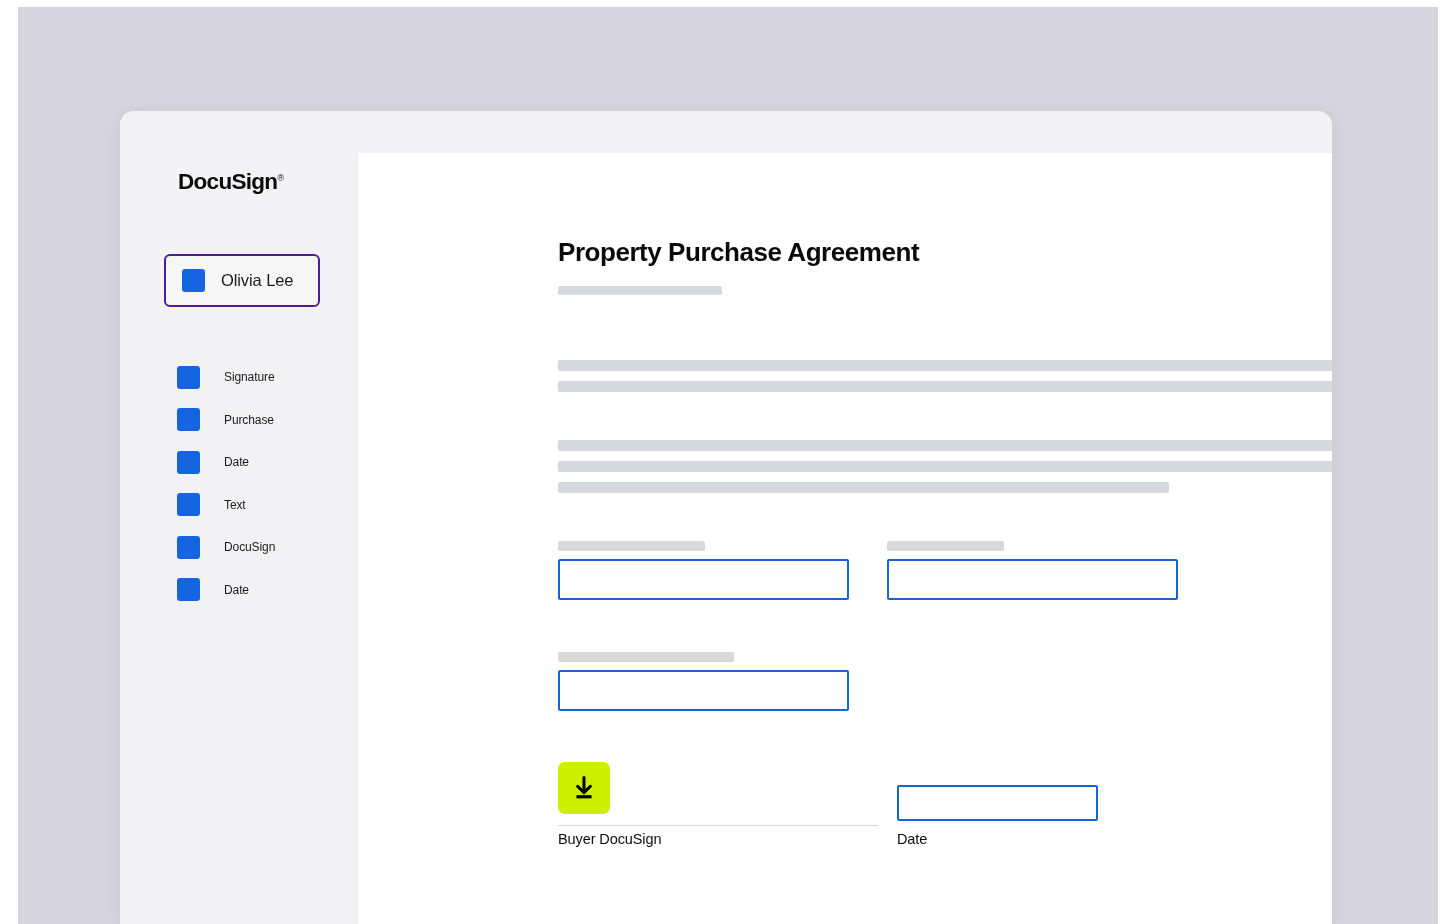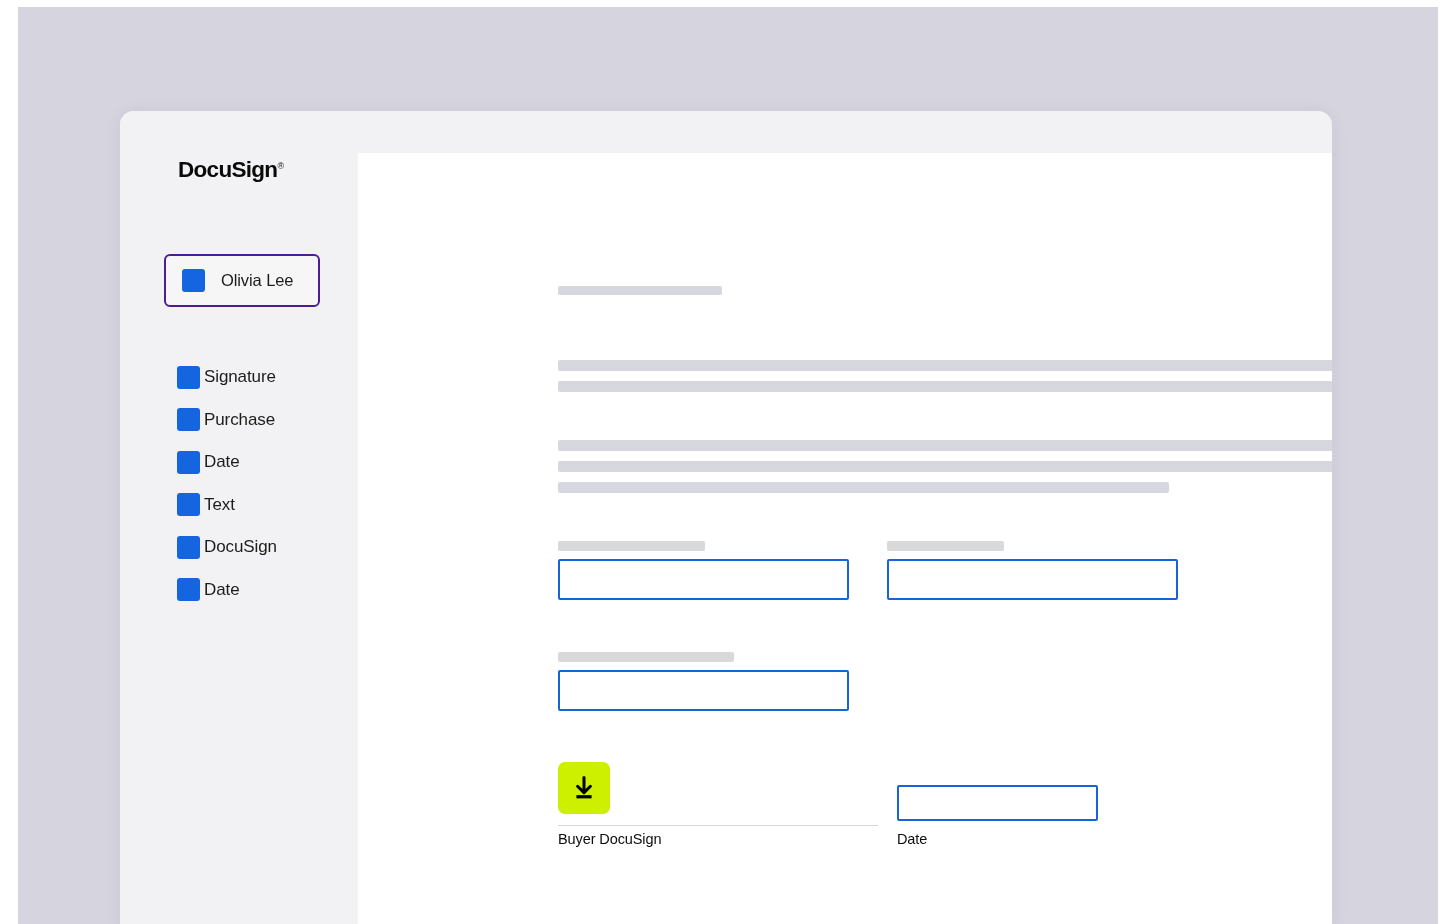--- a/index.html
+++ b/index.html
@@ -45,21 +45,21 @@
     left: 0;
     top: 0;
     width: 238px;
     height: 813px;
     background: #f2f2f4;
   }
 
   #brand-logo {
     position: absolute;
     left: 58px;
-    top: 46px;
+    top: 58px;
     font-size: 22.5px;
     font-weight: bold;
     letter-spacing: -0.7px;
     color: #0a0a0a;
     white-space: nowrap;
   }
   #brand-logo .tm {
     font-size: 9px;
     vertical-align: super;
     font-weight: normal;
@@ -105,22 +105,22 @@
   }
 
   .tool-item {
     display: flex;
     align-items: center;
     height: 42.5px;
     cursor: pointer;
   }
 
   .tool-item .tool-label {
-    margin-left: 4px;
-    font-size: 17px;
+    margin-left: 24px;
+    font-size: 12px;
     color: #1c1c1c;
     letter-spacing: -0.1px;
     white-space: nowrap;
   }
 
   
   #document-page {
     position: absolute;
     left: 238px;
     top: 42px;
@@ -244,20 +244,21 @@
       <div class="tool-item">
         <span class="swatch" style="background:#1565e0"></span>
         <span class="tool-label">Date</span>
       </div>
 
     </div>
   </div>
 
   <div id="document-page">
 
+    <div id="doc-title">Property Purchase Agreement</div>
 
     <div class="skel" style="left:200px; top:133px; width:164px; height:9px;"></div>
 
     <div class="skel" style="left:200px; top:207px; width:814px;"></div>
     <div class="skel" style="left:200px; top:228px; width:775px;"></div>
 
     <div class="skel" style="left:200px; top:287px; width:814px;"></div>
     <div class="skel" style="left:200px; top:308px; width:814px;"></div>
     <div class="skel" style="left:200px; top:329px; width:611px;"></div>
 

